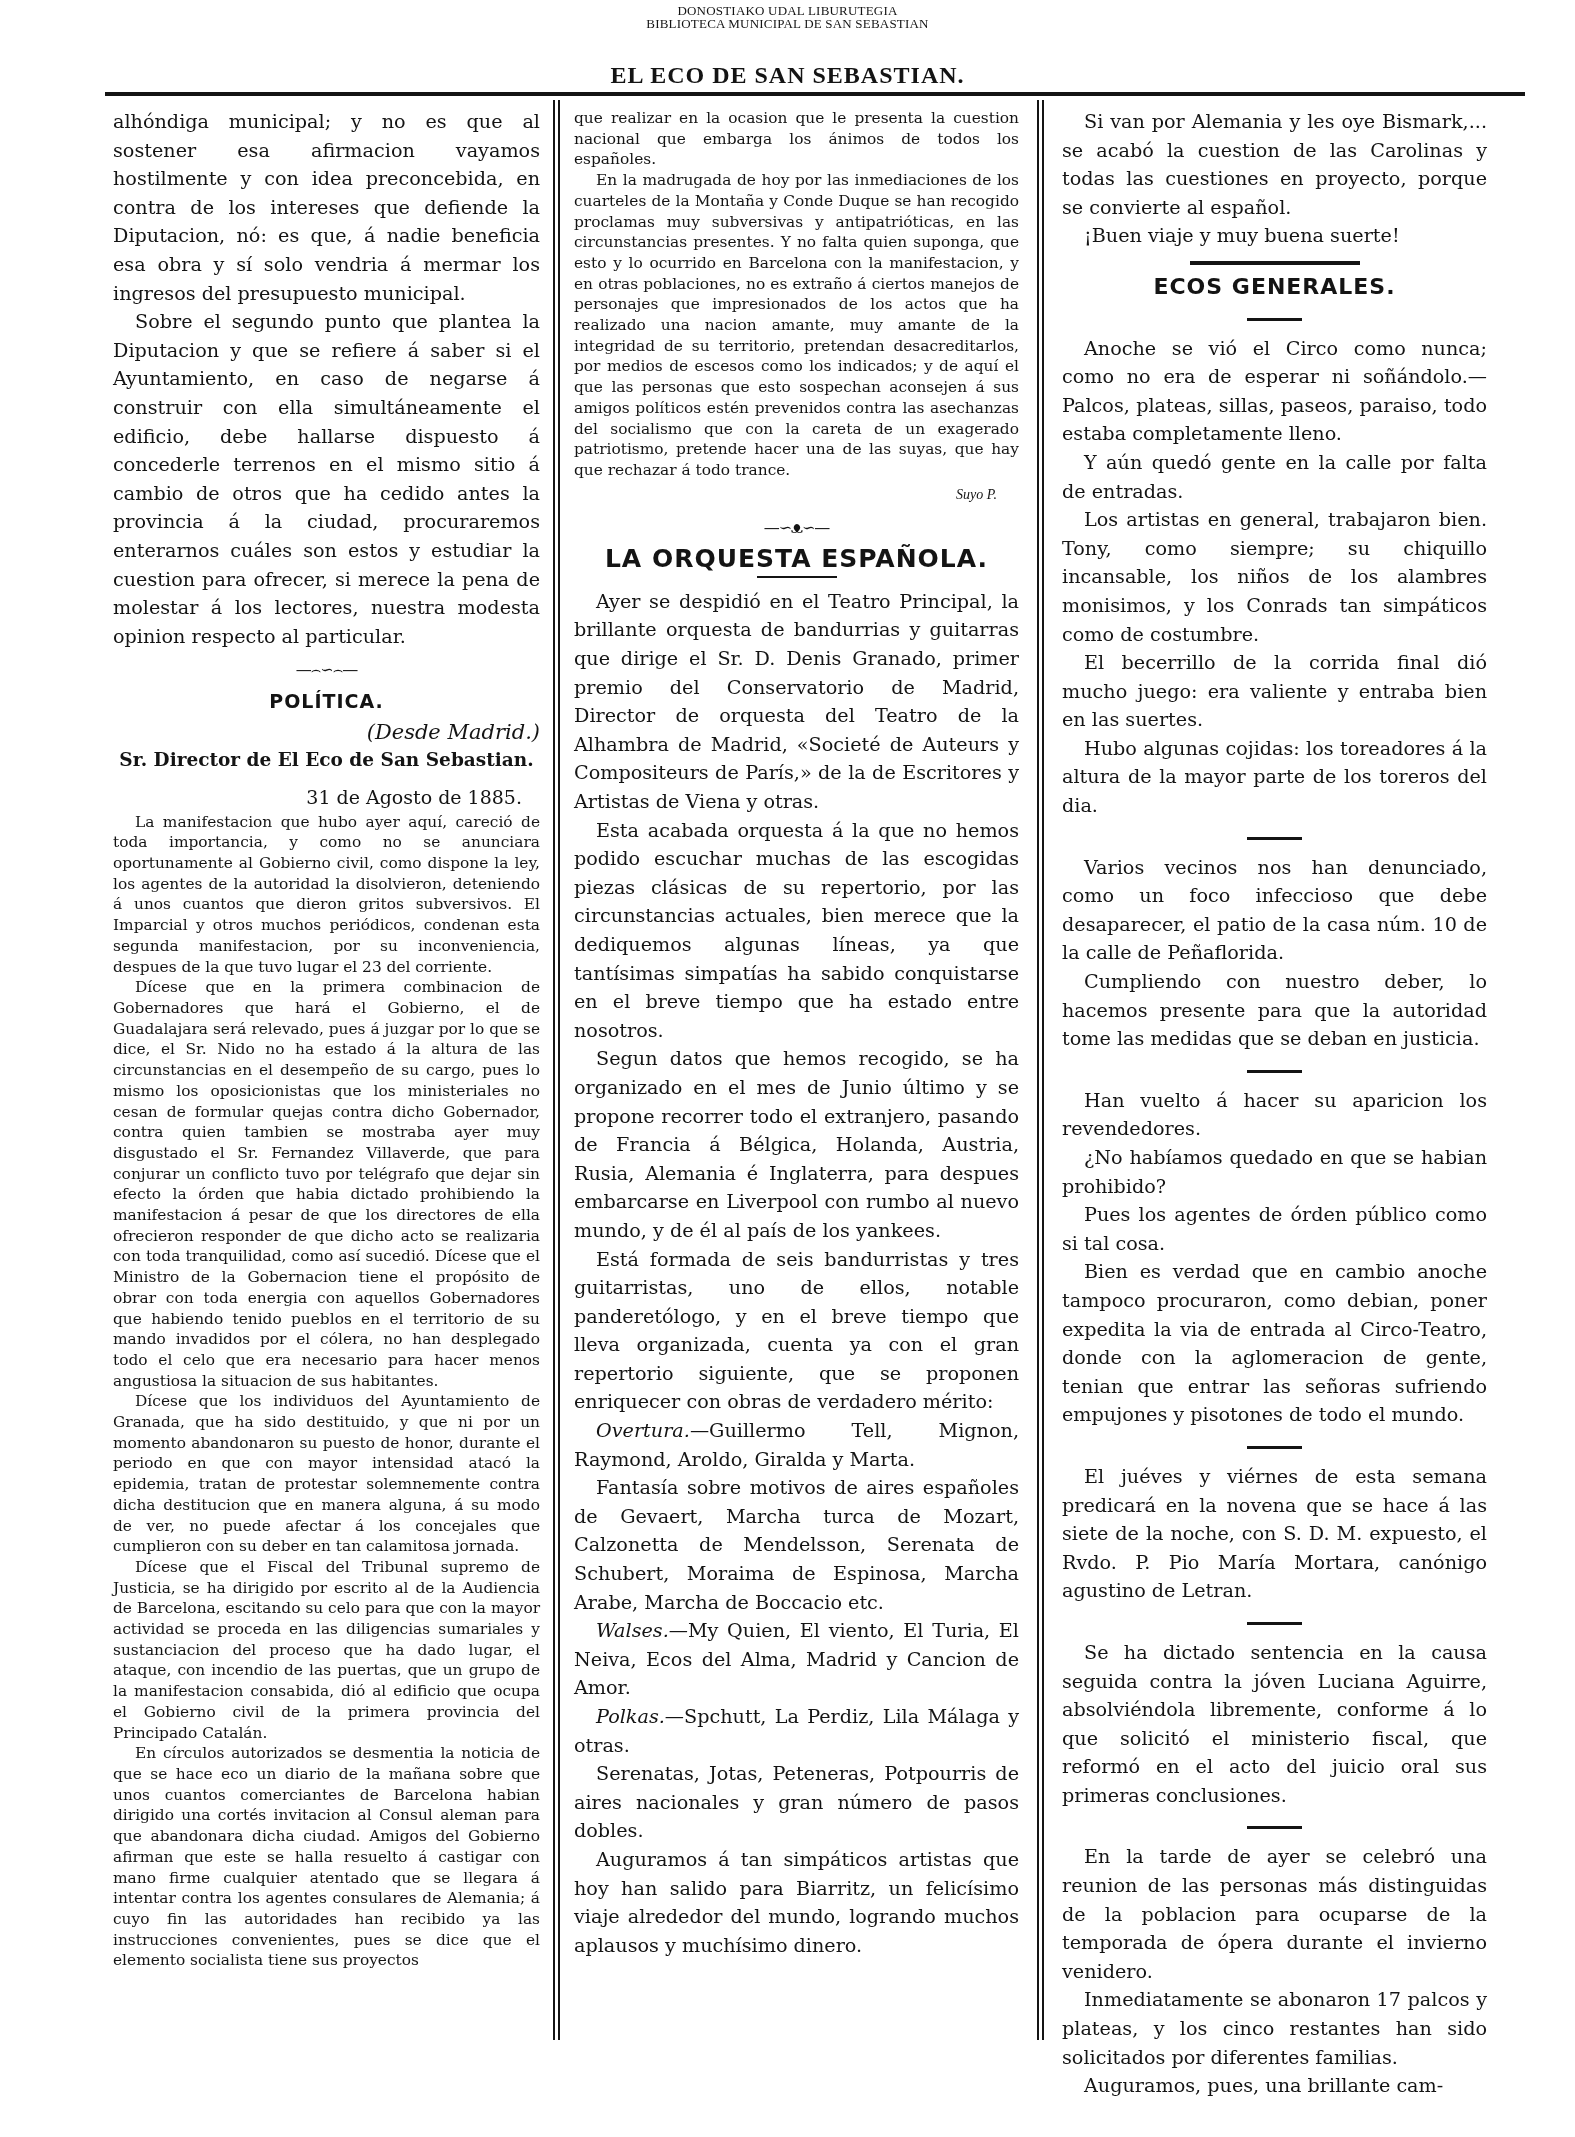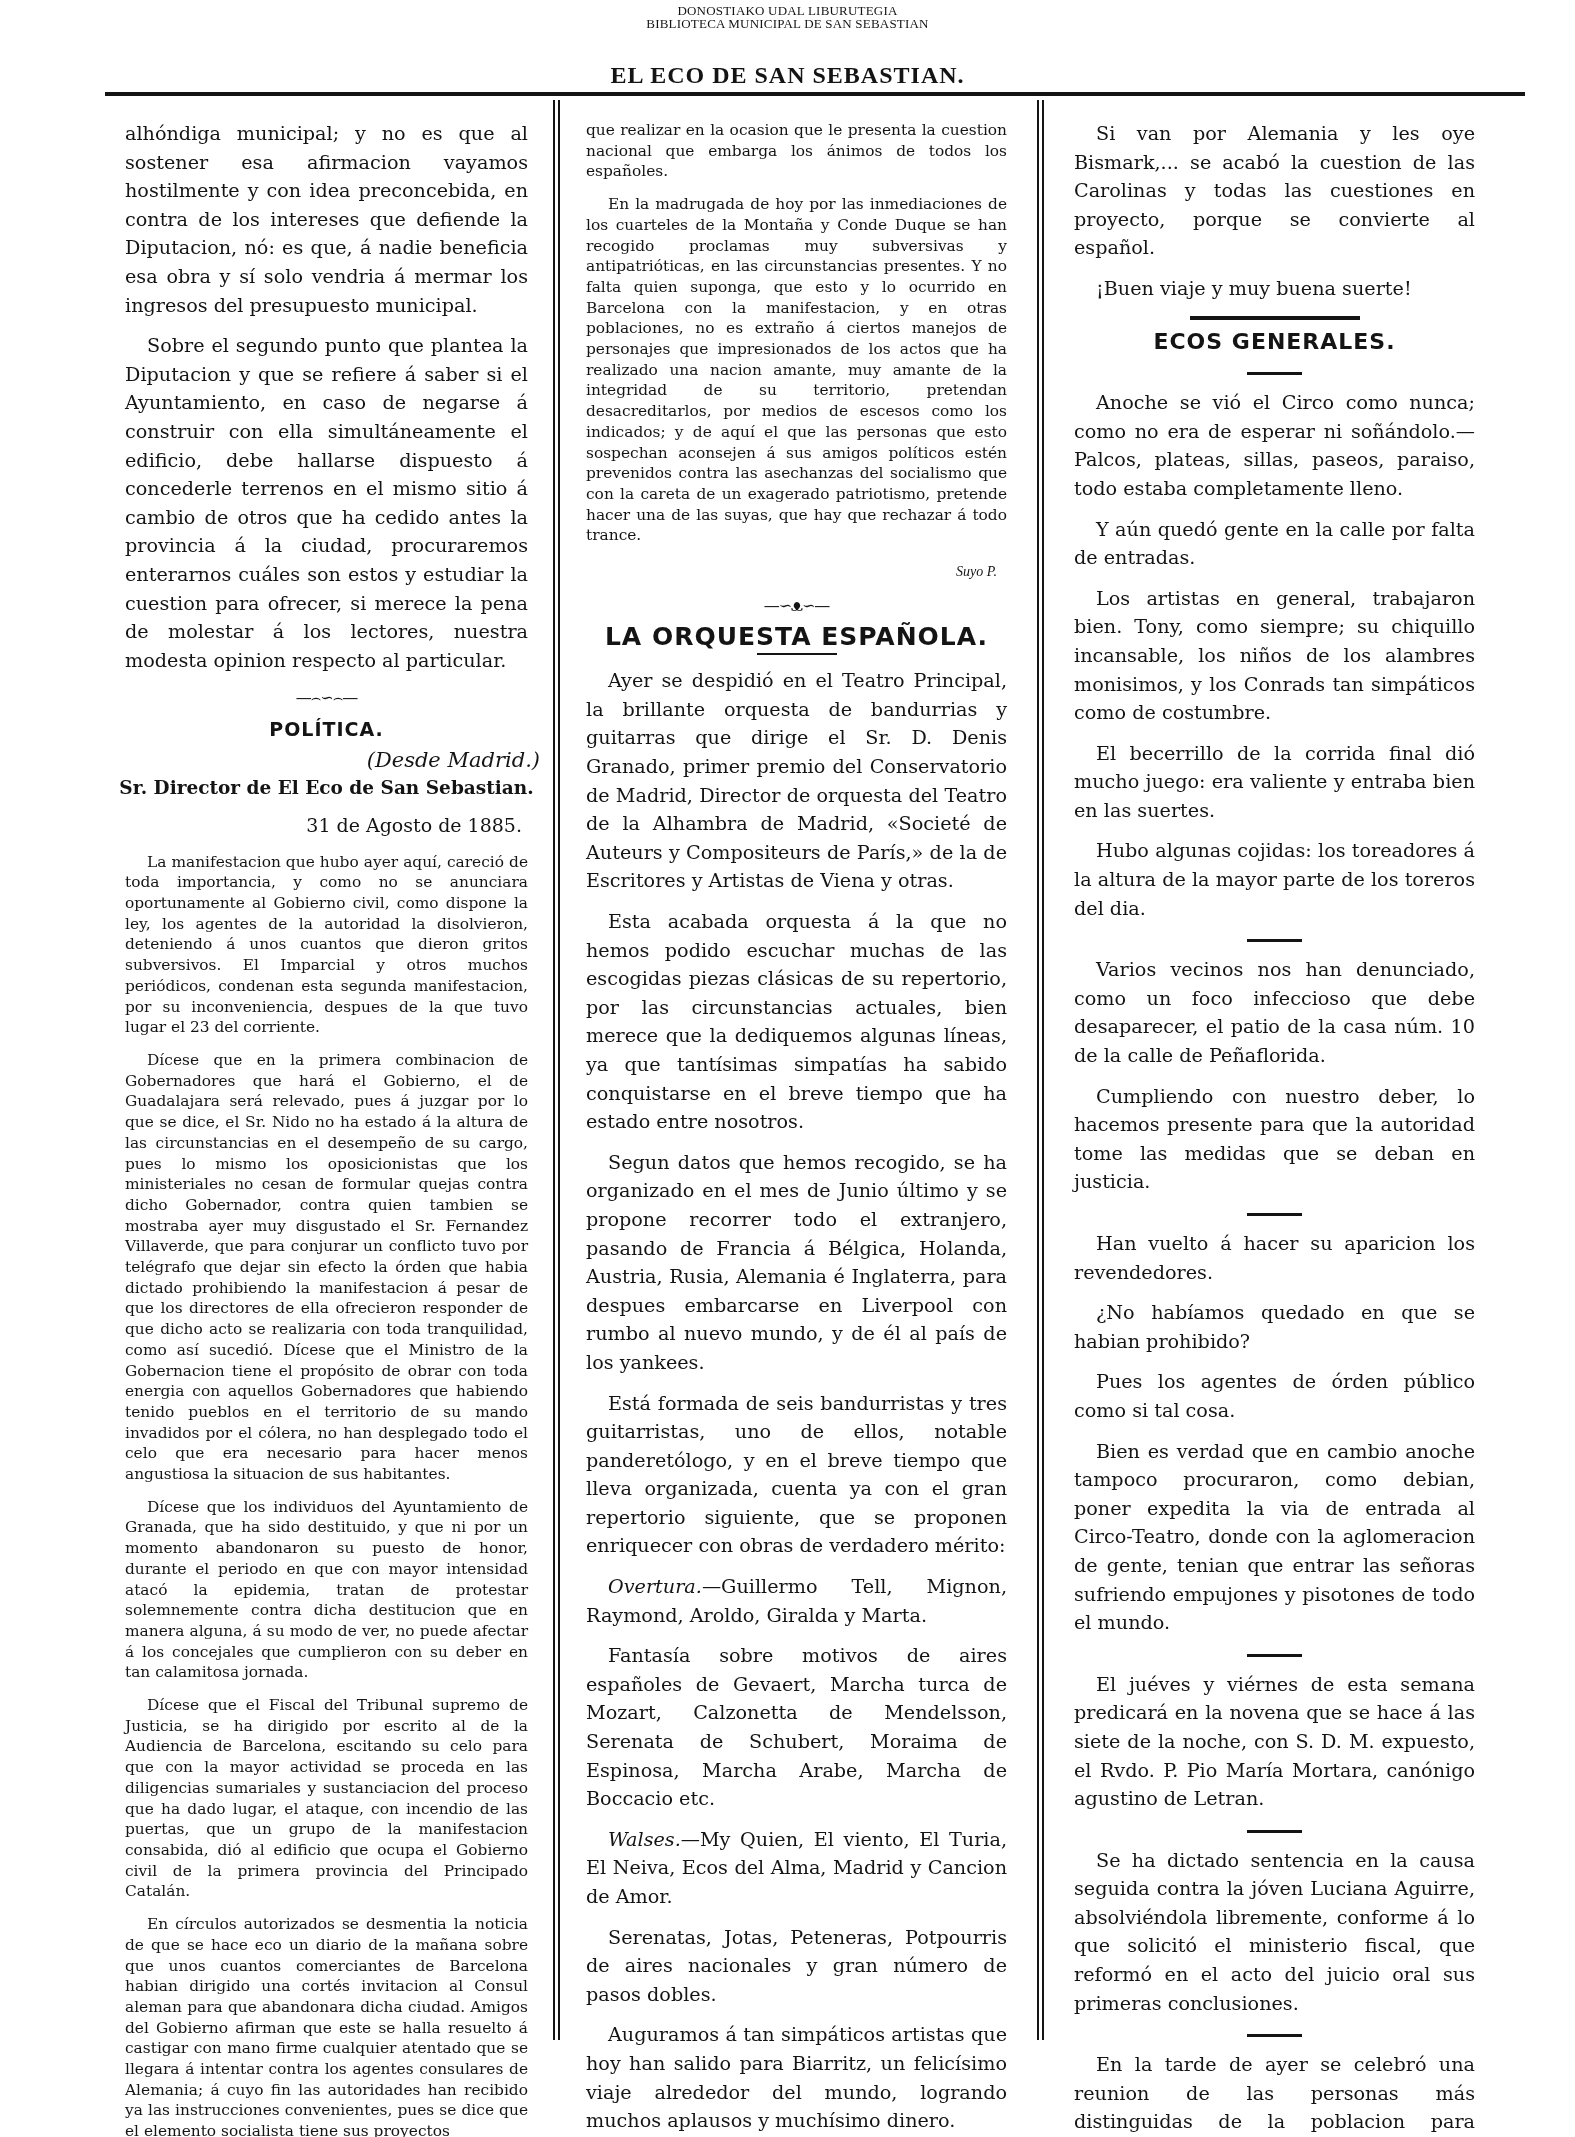--- a/index.html
+++ b/index.html
@@ -4,21 +4,21 @@
 <style>
   html, body { margin: 0; padding: 0; background: #ffffff; }
   body { width: 1575px; height: 2137px; position: relative; overflow: hidden;
          font-family: "DejaVu Serif", "Liberation Serif", serif; color: #141414; }
   .library { position: absolute; top: 4px; left: 0; width: 100%; text-align: center;
              font-family: "Liberation Serif", serif; font-size: 13px; line-height: 13px; letter-spacing: 0.2px; }
   .masthead { position: absolute; top: 62px; left: 0; width: 100%; text-align: center;
               font-family: "Liberation Serif", serif; font-weight: bold; font-size: 24px; letter-spacing: 1px; }
   .head-rule { position: absolute; top: 92px; left: 105px; width: 1420px; height: 4px; background: #141414; }
   .col { position: absolute; top: 108px; font-size: 19.2px; line-height: 28.6px; text-align: justify; }
-  .col p { margin: 12px; text-indent: 22px; }
+  .col p { margin: 0; text-indent: 22px; }
   .col p.noind { text-indent: 0; }
   .col .small p, .small-block p { font-size: 15.4px; line-height: 20.7px; }
   .col-1 { left: 113px; width: 427px; }
   .col-2 { left: 574px; width: 445px; }
   .col-3 { left: 1062px; width: 425px; }
   .divider { position: absolute; top: 100px; width: 2px; background: #141414; }
   .div-a { left: 553px; height: 1940px; }
   .div-b { left: 558px; height: 1940px; }
   .div-c { left: 1037px; height: 1940px; }
   .div-d { left: 1042px; height: 1940px; }
@@ -77,20 +77,21 @@
   <div class="orn">—∽ᴥ∽—</div>
   <div class="sec-title orq">LA ORQUESTA ESPAÑOLA.</div>
   <div class="rule-title"></div>
   <p>Ayer se despidió en el Teatro Principal, la brillante orquesta de bandurrias y guitarras que dirige el Sr. D. Denis Granado, primer premio del Conservatorio de Madrid, Director de orquesta del Teatro de la Alhambra de Madrid, «Societé de Auteurs y Compositeurs de París,» de la de Escritores y Artistas de Viena y otras.</p>
   <p>Esta acabada orquesta á la que no hemos podido escuchar muchas de las escogidas piezas clásicas de su repertorio, por las circunstancias actuales, bien merece que la dediquemos algunas líneas, ya que tantísimas simpatías ha sabido conquistarse en el breve tiempo que ha estado entre nosotros.</p>
   <p>Segun datos que hemos recogido, se ha organizado en el mes de Junio último y se propone recorrer todo el extranjero, pasando de Francia á Bélgica, Holanda, Austria, Rusia, Alemania é Inglaterra, para despues embarcarse en Liverpool con rumbo al nuevo mundo, y de él al país de los yankees.</p>
   <p>Está formada de seis bandurristas y tres guitarristas, uno de ellos, notable panderetólogo, y en el breve tiempo que lleva organizada, cuenta ya con el gran repertorio siguiente, que se proponen enriquecer con obras de verdadero mérito:</p>
   <p><span class="it">Overtura.</span><span>—Guillermo Tell, Mignon, Raymond, Aroldo, Giralda y Marta.</span></p>
   <p><span>Fantasía sobre motivos de aires españoles de Gevaert, Marcha turca de Mozart, Calzonetta de Mendelsson, Serenata de Schubert, Moraima de Espinosa, Marcha Arabe, Marcha de Boccacio etc.</span></p>
   <p><span class="it">Walses.</span><span>—My Quien, El viento, El Turia, El Neiva, Ecos del Alma, Madrid y Cancion de Amor.</span></p>
+  <p><span class="it">Polkas.</span><span>—Spchutt, La Perdiz, Lila Málaga y otras.</span></p>
   <p><span>Serenatas, Jotas, Peteneras, Potpourris de aires nacionales y gran número de pasos dobles.</span></p>
   <p>Auguramos á tan simpáticos artistas que hoy han salido para Biarritz, un felicísimo viaje alrededor del mundo, logrando muchos aplausos y muchísimo dinero.</p>
 </div>
 
 <div class="col col-3">
   <p>Si van por Alemania y les oye Bismark,... se acabó la cuestion de las Carolinas y todas las cuestiones en proyecto, porque se convierte al español.</p>
   <p>¡Buen viaje y muy buena suerte!</p>
   <div class="rule-long"></div>
   <div class="sec-title ecos">ECOS GENERALES.</div>
   <div class="rule-short"></div>

